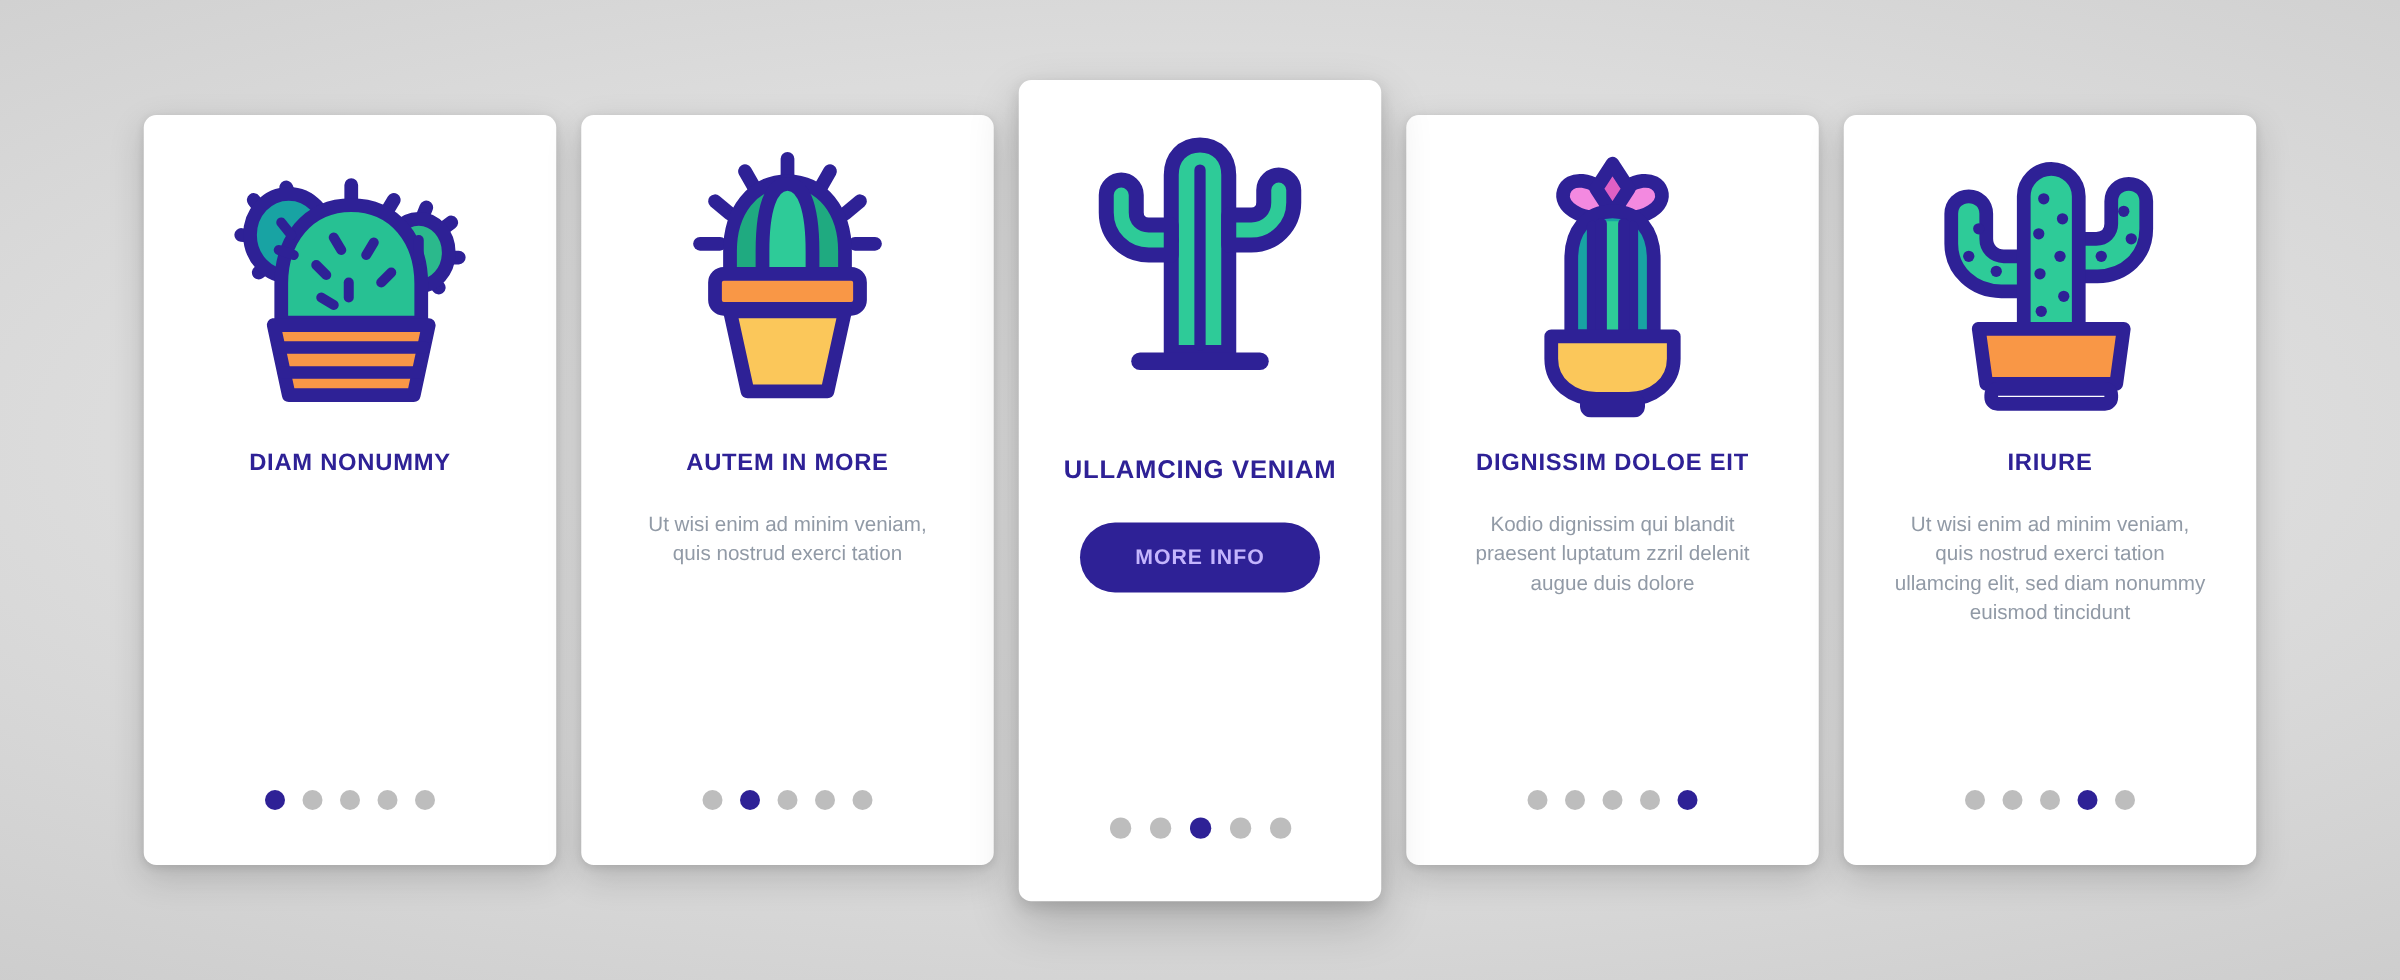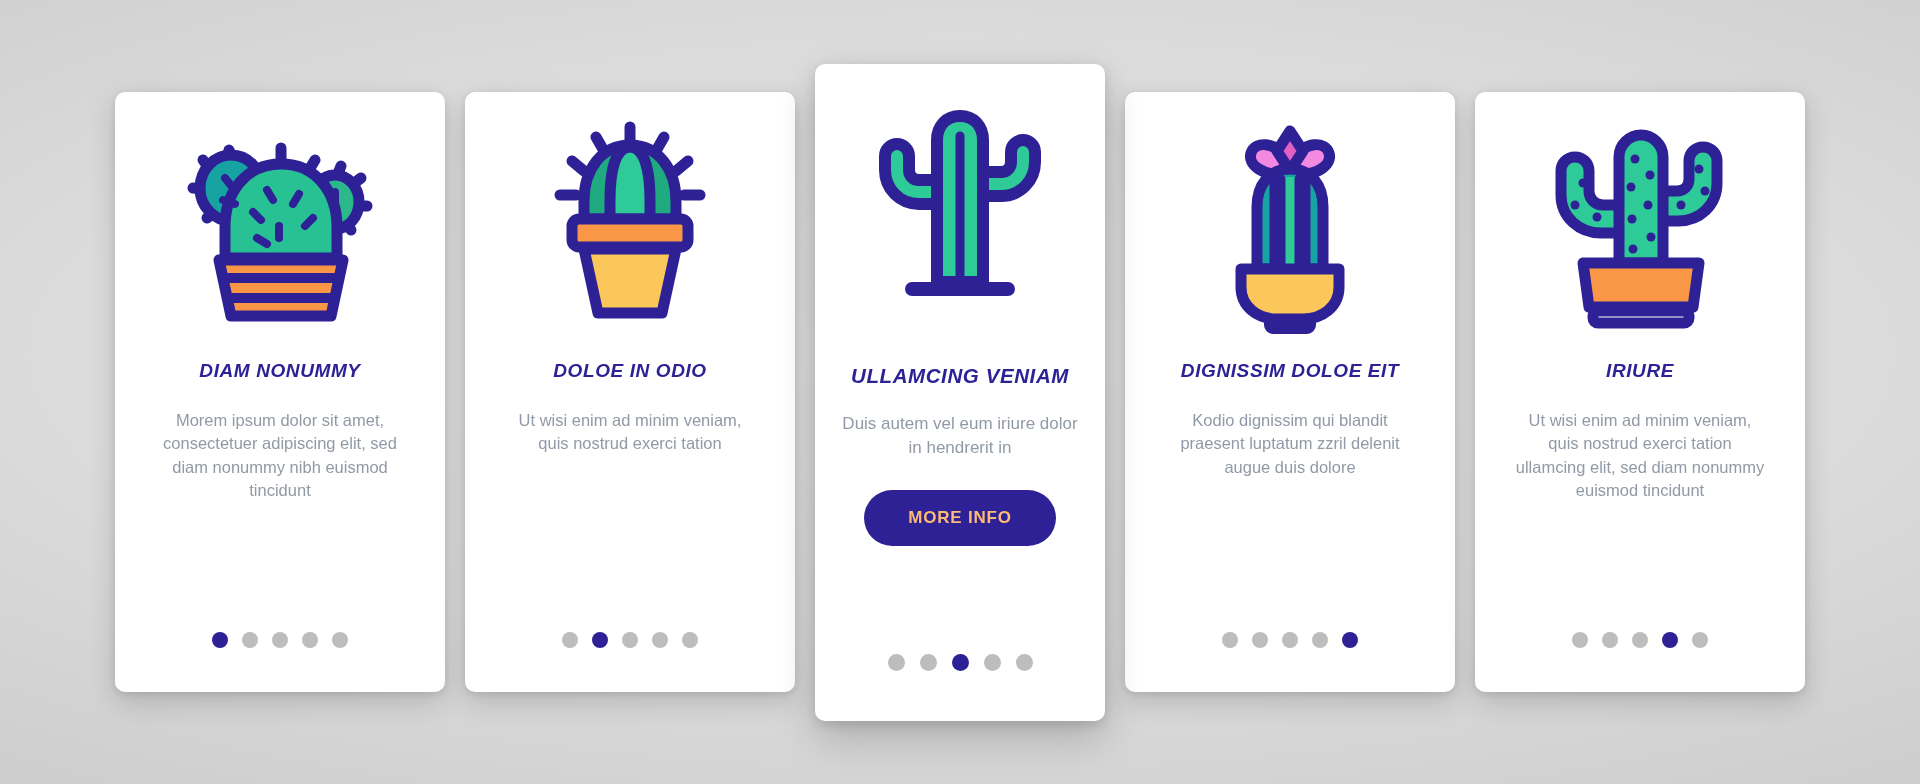--- a/index.html
+++ b/index.html
@@ -64,21 +64,20 @@
 
   .card-title {
     font-size: 19px;
     font-weight: bold;
     letter-spacing: 0.6px;
     color: #2e2196;
     text-align: center;
     line-height: 1.2;
     margin: 0;
     flex: none;
-    font-style: italic;
   }
   .card.featured .card-title {
     font-size: 20.5px;
   }
 
   .card-body {
     margin: 0;
     padding-top: 26px;
     font-size: 16.5px;
     line-height: 1.42;
@@ -90,21 +89,21 @@
   .card.featured .card-body {
     font-size: 17px;
     max-width: 248px;
     padding-top: 24px;
   }
 
   .cta {
     margin-top: 30px;
     border: none;
     background: #2e2196;
-    color: #fdba74;
+    color: #c4b5fd;
     font-family: "Liberation Sans", sans-serif;
     font-size: 17px;
     font-weight: bold;
     letter-spacing: 0.8px;
     border-radius: 32px;
     padding: 0 44px;
     height: 56px;
     line-height: 56px;
     cursor: pointer;
     flex: none;
@@ -176,21 +175,20 @@
           </g>
 
           <path d="M34 134 L158 134 L146 190 L46 190 Z" fill="#f99746" stroke="#2e2196" stroke-width="11" stroke-linejoin="round"></path>
           <g stroke="#2e2196" stroke-width="10" stroke-linecap="round">
             <path d="M38 152 L154 152"></path>
             <path d="M42 172 L150 172"></path>
           </g>
         </svg>
       </div>
       <h3 class="card-title">DIAM NONUMMY</h3>
-      <p class="card-body">Morem ipsum dolor sit amet, consectetuer adipiscing elit, sed diam nonummy nibh euismod tincidunt</p>
       <div class="dots">
         <span class="dot active"></span>
         <span class="dot"></span>
         <span class="dot"></span>
         <span class="dot"></span>
         <span class="dot"></span>
       </div>
     </div>
 
     <div class="card">
@@ -207,21 +205,21 @@
           </g>
 
           <path d="M80 24 C108 24 126 48 126 80 L126 98 L34 98 L34 80 C34 48 52 24 80 24 Z" fill="#1faa80" stroke="#2e2196" stroke-width="11" stroke-linejoin="round"></path>
           <path d="M80 26 C94 26 100 48 100 80 L100 98 L60 98 L60 80 C60 48 66 26 80 26 Z" fill="#2ecb98" stroke="#2e2196" stroke-width="11" stroke-linejoin="round"></path>
 
           <rect x="22" y="98" width="116" height="28" rx="7" fill="#f99746" stroke="#2e2196" stroke-width="11"></rect>
 
           <path d="M34 128 L126 128 L112 192 L48 192 Z" fill="#fbc75a" stroke="#2e2196" stroke-width="11" stroke-linejoin="round"></path>
         </svg>
       </div>
-      <h3 class="card-title">DOLOE IN ODIO</h3>
+      <h3 class="card-title">AUTEM IN MORE</h3>
       <p class="card-body">Ut wisi enim ad minim veniam, quis nostrud exerci tation</p>
       <div class="dots">
         <span class="dot"></span>
         <span class="dot active"></span>
         <span class="dot"></span>
         <span class="dot"></span>
         <span class="dot"></span>
       </div>
     </div>
 
@@ -237,21 +235,20 @@
           <path d="M108 66 L126 66 C132 66 136 62 136 56 L136 46 C136 39 142 34 148 34 C154 34 160 39 160 46 L160 56 C160 75 145 90 126 90 L108 90 Z" fill="#2ecb98" stroke="#2e2196" stroke-width="12" stroke-linejoin="round"></path>
 
           <g stroke="#2e2196" stroke-width="9" stroke-linecap="round">
             <path d="M85 30 L85 170"></path>
           </g>
 
           <rect x="30" y="176" width="110" height="14" rx="7" fill="#2e2196"></rect>
         </svg>
       </div>
       <h3 class="card-title">ULLAMCING VENIAM</h3>
-      <p class="card-body">Duis autem vel eum iriure dolor in hendrerit in</p>
       <button class="cta">MORE INFO</button>
       <div class="dots">
         <span class="dot"></span>
         <span class="dot"></span>
         <span class="dot active"></span>
         <span class="dot"></span>
         <span class="dot"></span>
       </div>
     </div>
 

